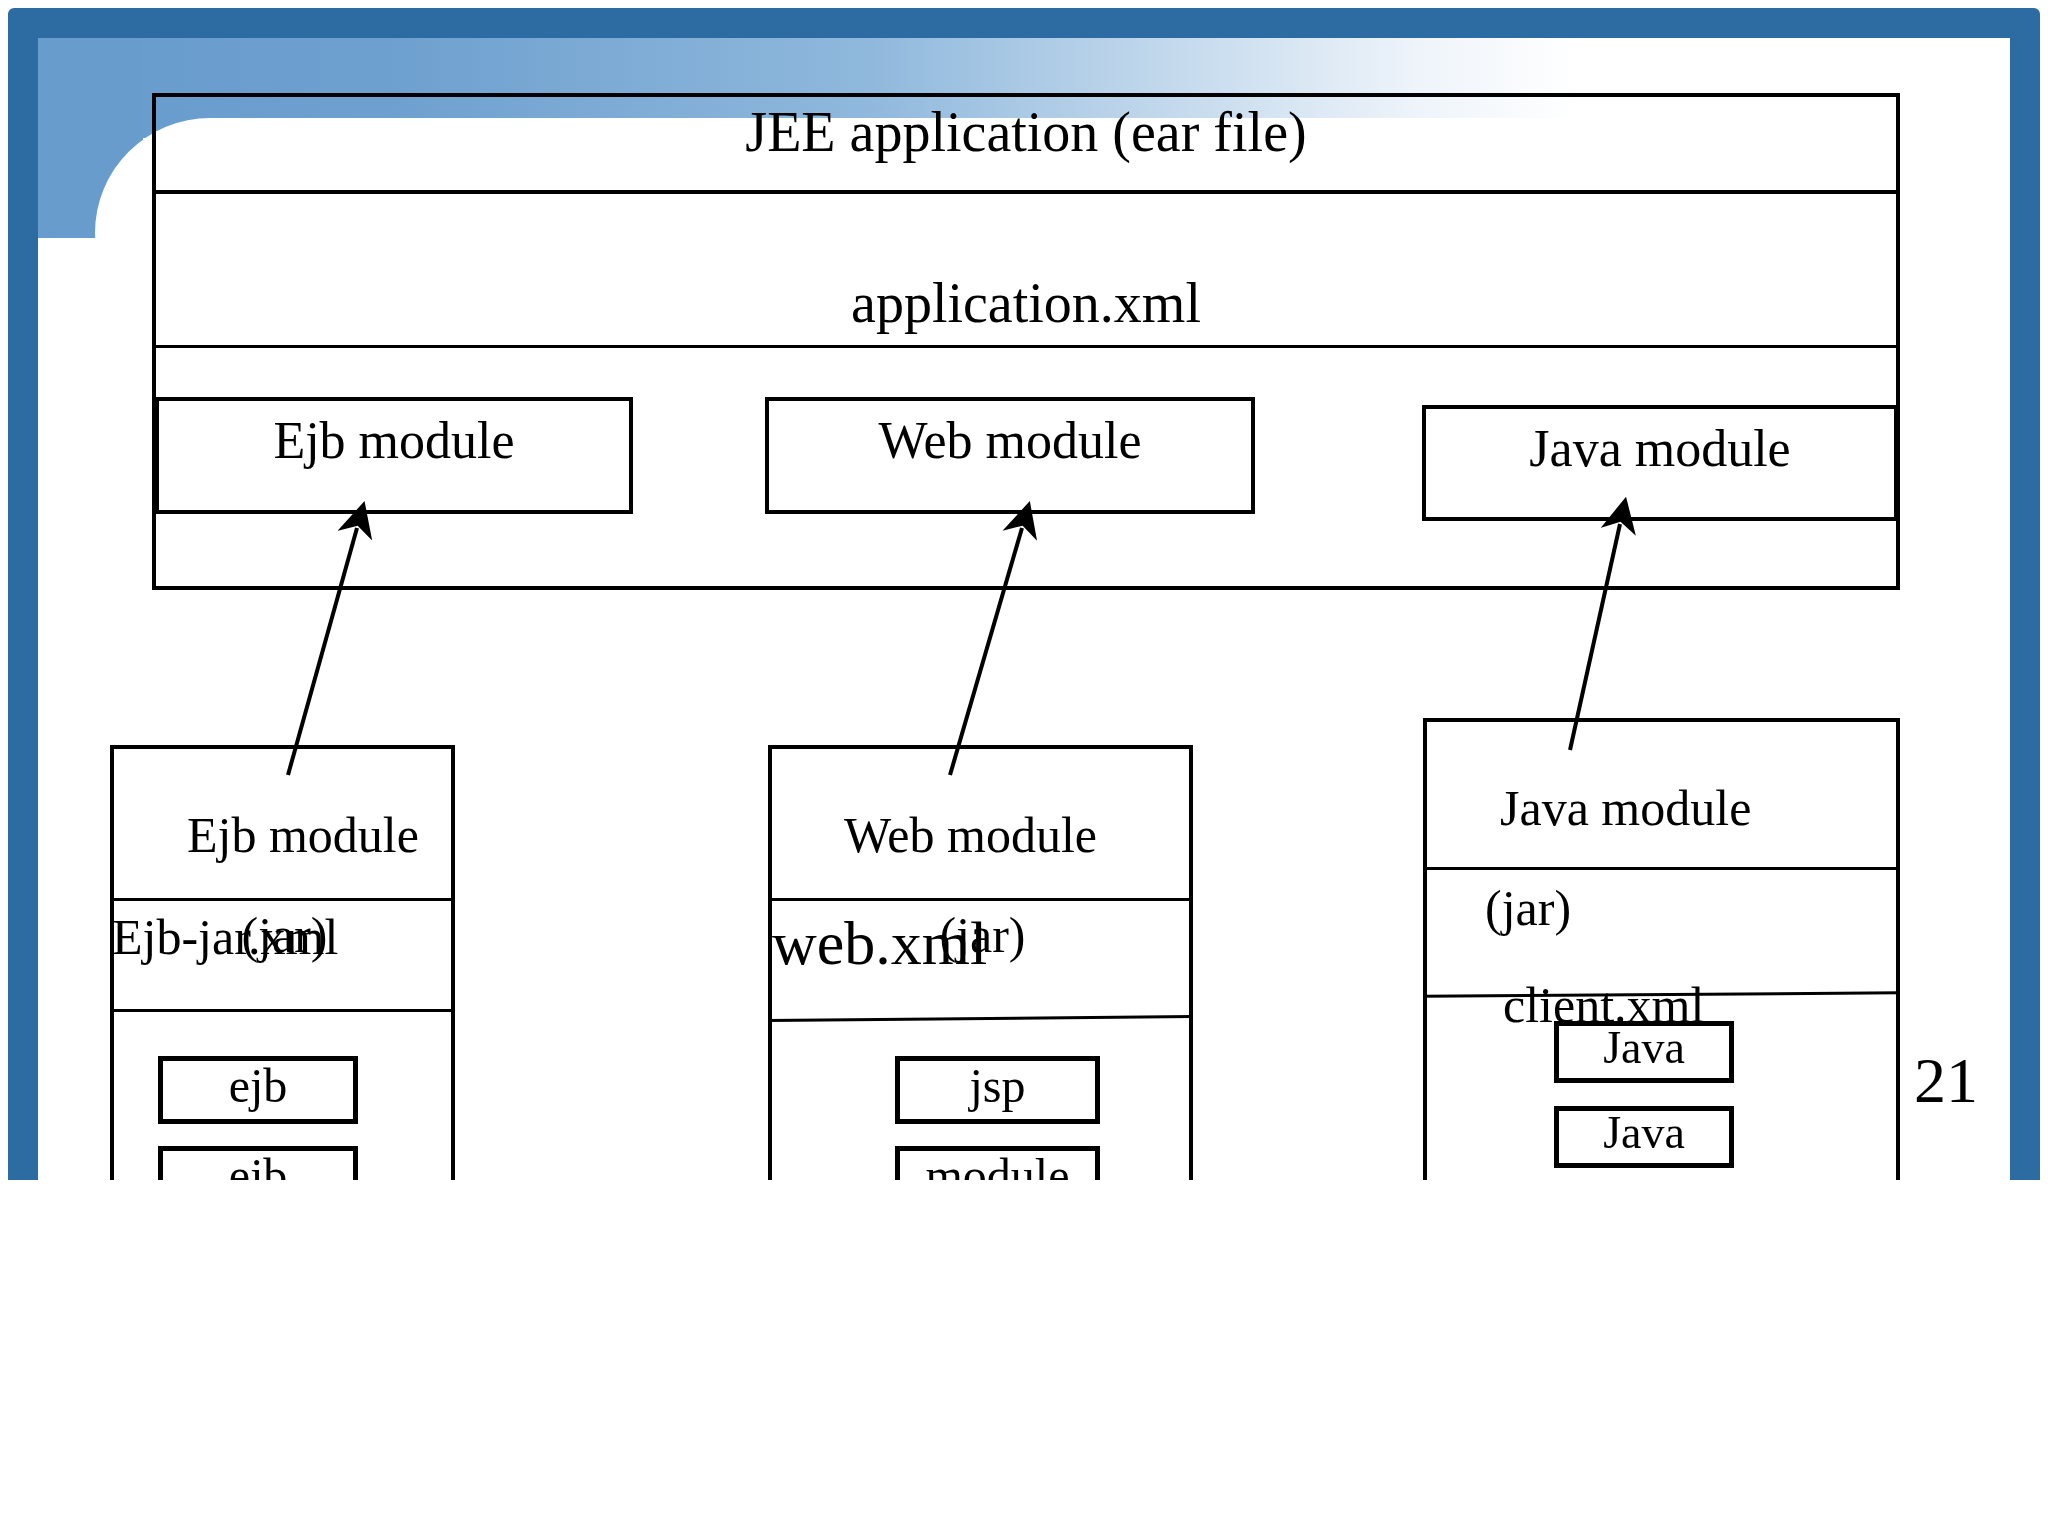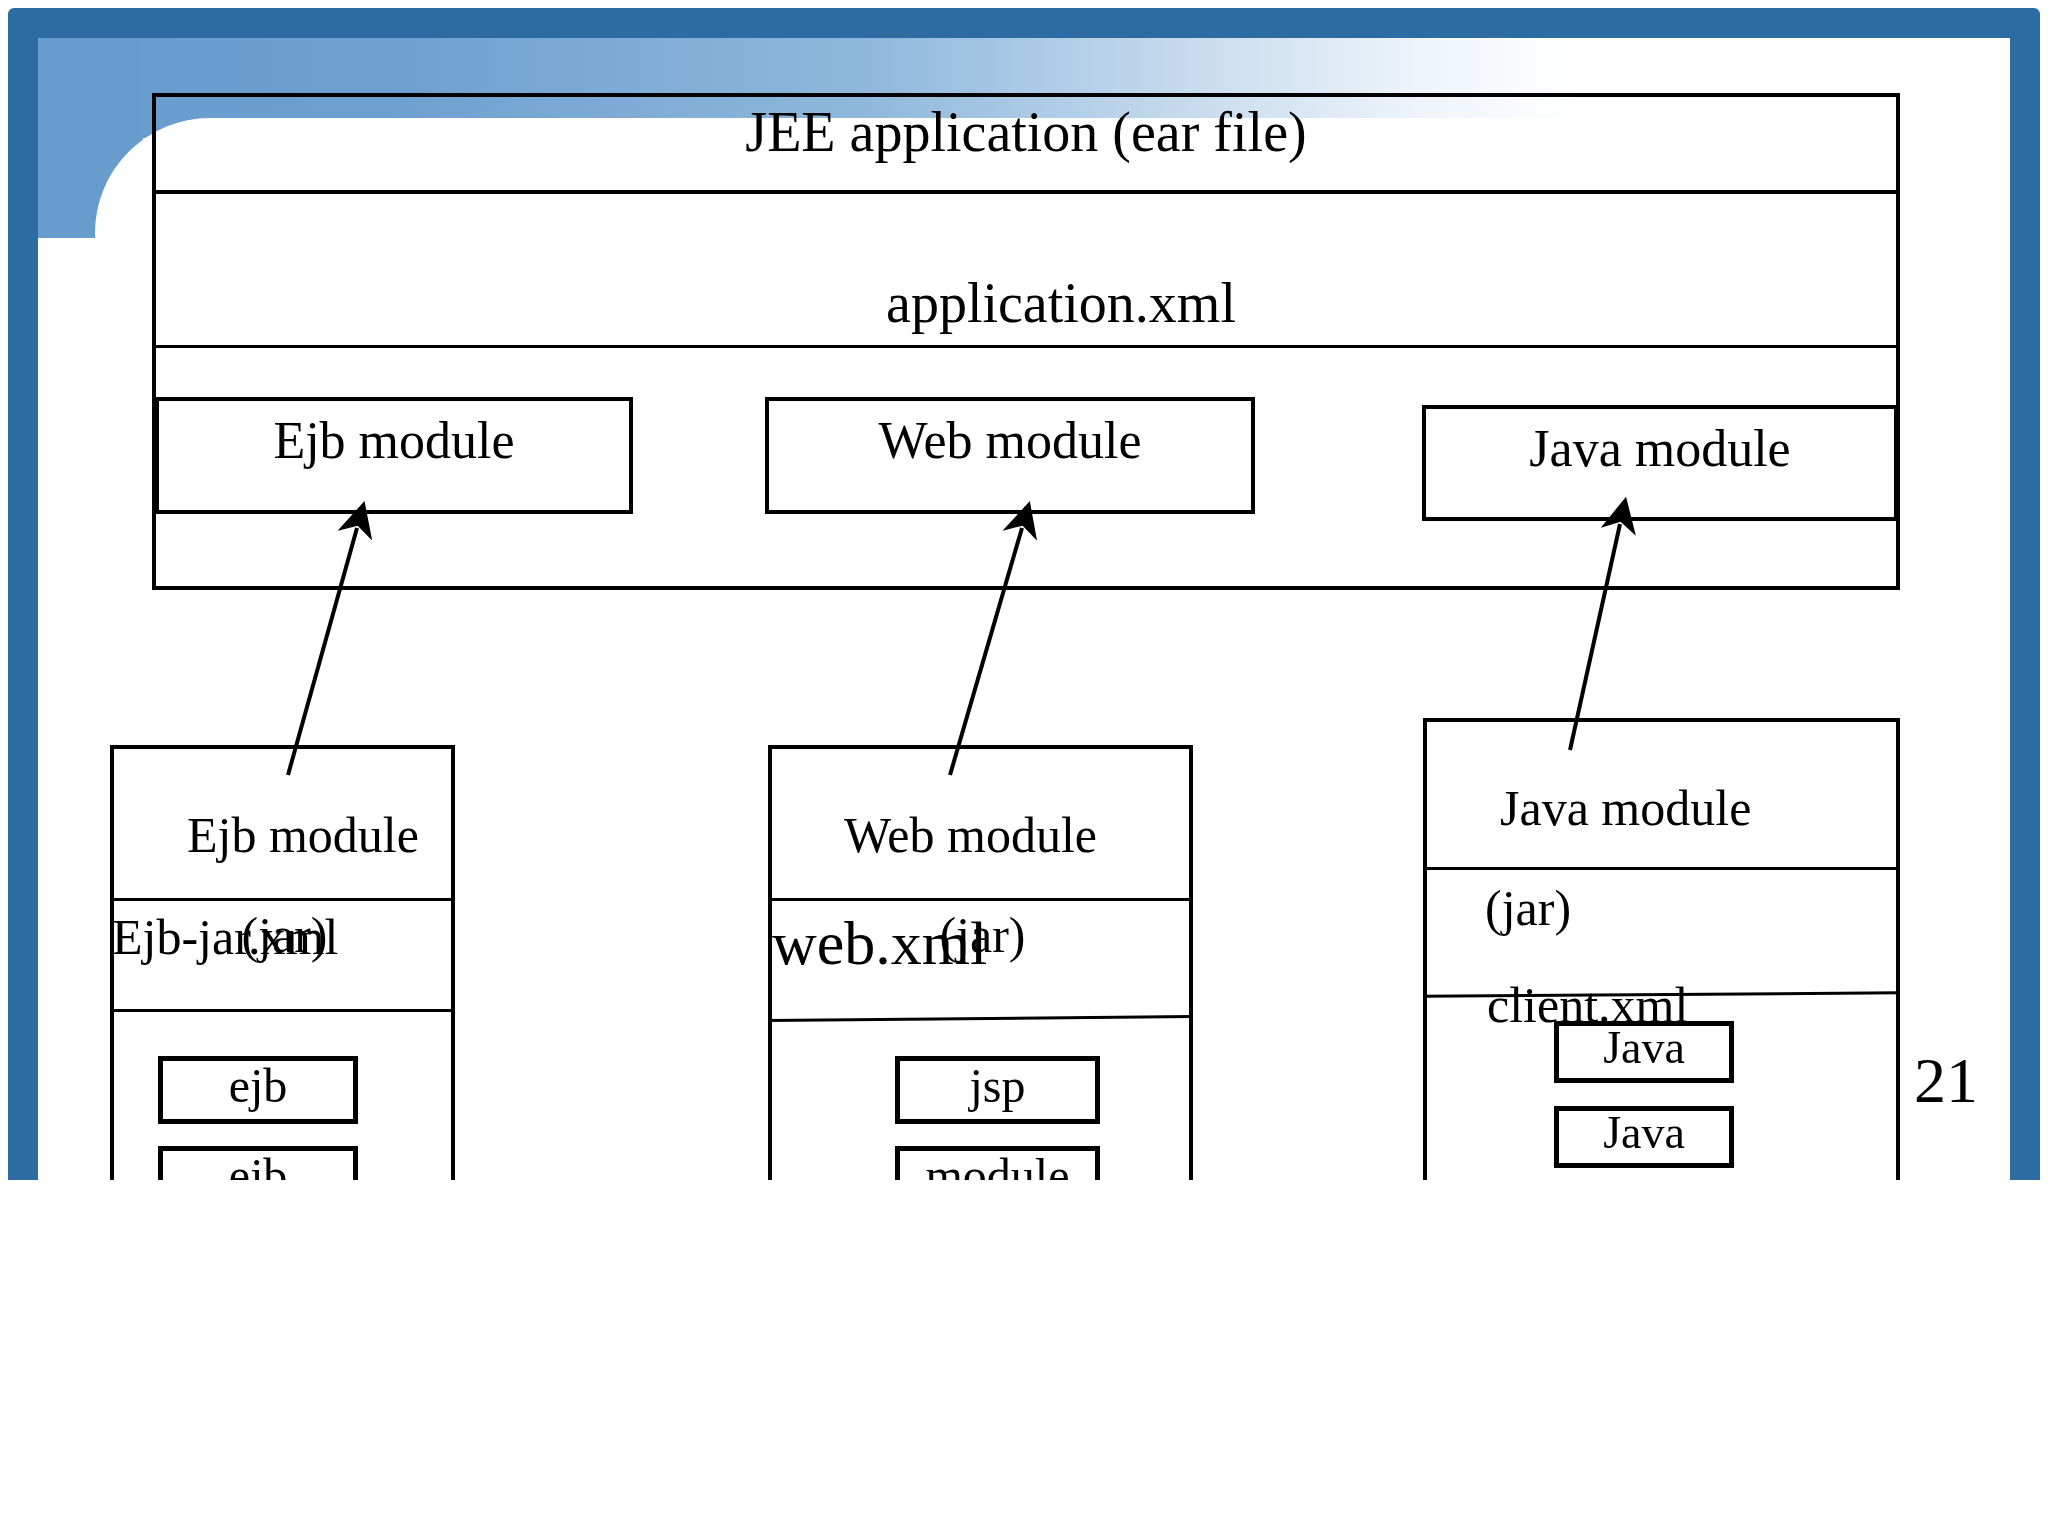--- a/index.html
+++ b/index.html
@@ -127,21 +127,20 @@
 
   #ear-title {
     left: 152px; top: 104px;
     width: 1748px;
     font-size: 56px;
   }
   #ear-appxml {
     left: 152px; top: 275px;
     width: 1748px;
     font-size: 56px;
-    margin-left: 35px;
   }
 
   
   #mod-ejb  { left: 155px;  top: 397px; width: 478px; height: 117px; }
   #mod-web  { left: 765px;  top: 397px; width: 490px; height: 117px; }
   #mod-java { left: 1422px; top: 405px; width: 476px; height: 116px; }
 
   #mod-ejb-label  { left: 155px;  top: 415px; width: 478px; font-size: 52px; }
   #mod-web-label  { left: 765px;  top: 415px; width: 490px; font-size: 52px; }
   #mod-java-label { left: 1422px; top: 423px; width: 476px; font-size: 52px; }
@@ -177,21 +176,21 @@
   #web-chip-1 { left: 895px; top: 1056px; width: 205px; height: 68px; border-width: 5px; }
   #web-chip-2 { left: 895px; top: 1146px; width: 205px; height: 68px; border-width: 5px; }
   #web-chip-1-label { left: 895px; top: 1062px; width: 205px; font-size: 48px; }
   #web-chip-2-label { left: 895px; top: 1152px; width: 205px; font-size: 48px; }
 
   
   #jar-java-title { left: 1425px; top: 733px; width: 477px; font-size: 50px; text-align: left; }
   #jar-java-title .l2 { display: block; padding-left: 60px; }
   #jar-java-sep1 { left: 1423px; top: 867px; width: 477px; }
   #jar-java-xml  { left: 1427px; top: 880px; width: 477px; font-size: 50px; text-align: left; }
-  #jar-java-xml .l2 { display: block; padding-left: 60px; }
+  #jar-java-xml .l2 { display: block; padding-left: 76px; }
   #jar-java-sep2 { left: 1423px; top: 993px; width: 477px; transform: rotate(-0.4deg); }
   #java-chip-1 { left: 1554px; top: 1021px; width: 180px; height: 62px; border-width: 5px; }
   #java-chip-2 { left: 1554px; top: 1106px; width: 180px; height: 62px; border-width: 5px; }
   #java-chip-1-label { left: 1554px; top: 1025px; width: 180px; font-size: 46px; }
   #java-chip-2-label { left: 1554px; top: 1110px; width: 180px; font-size: 46px; }
 
   
   #arrows {
     position: absolute;
     left: 0; top: 0;

